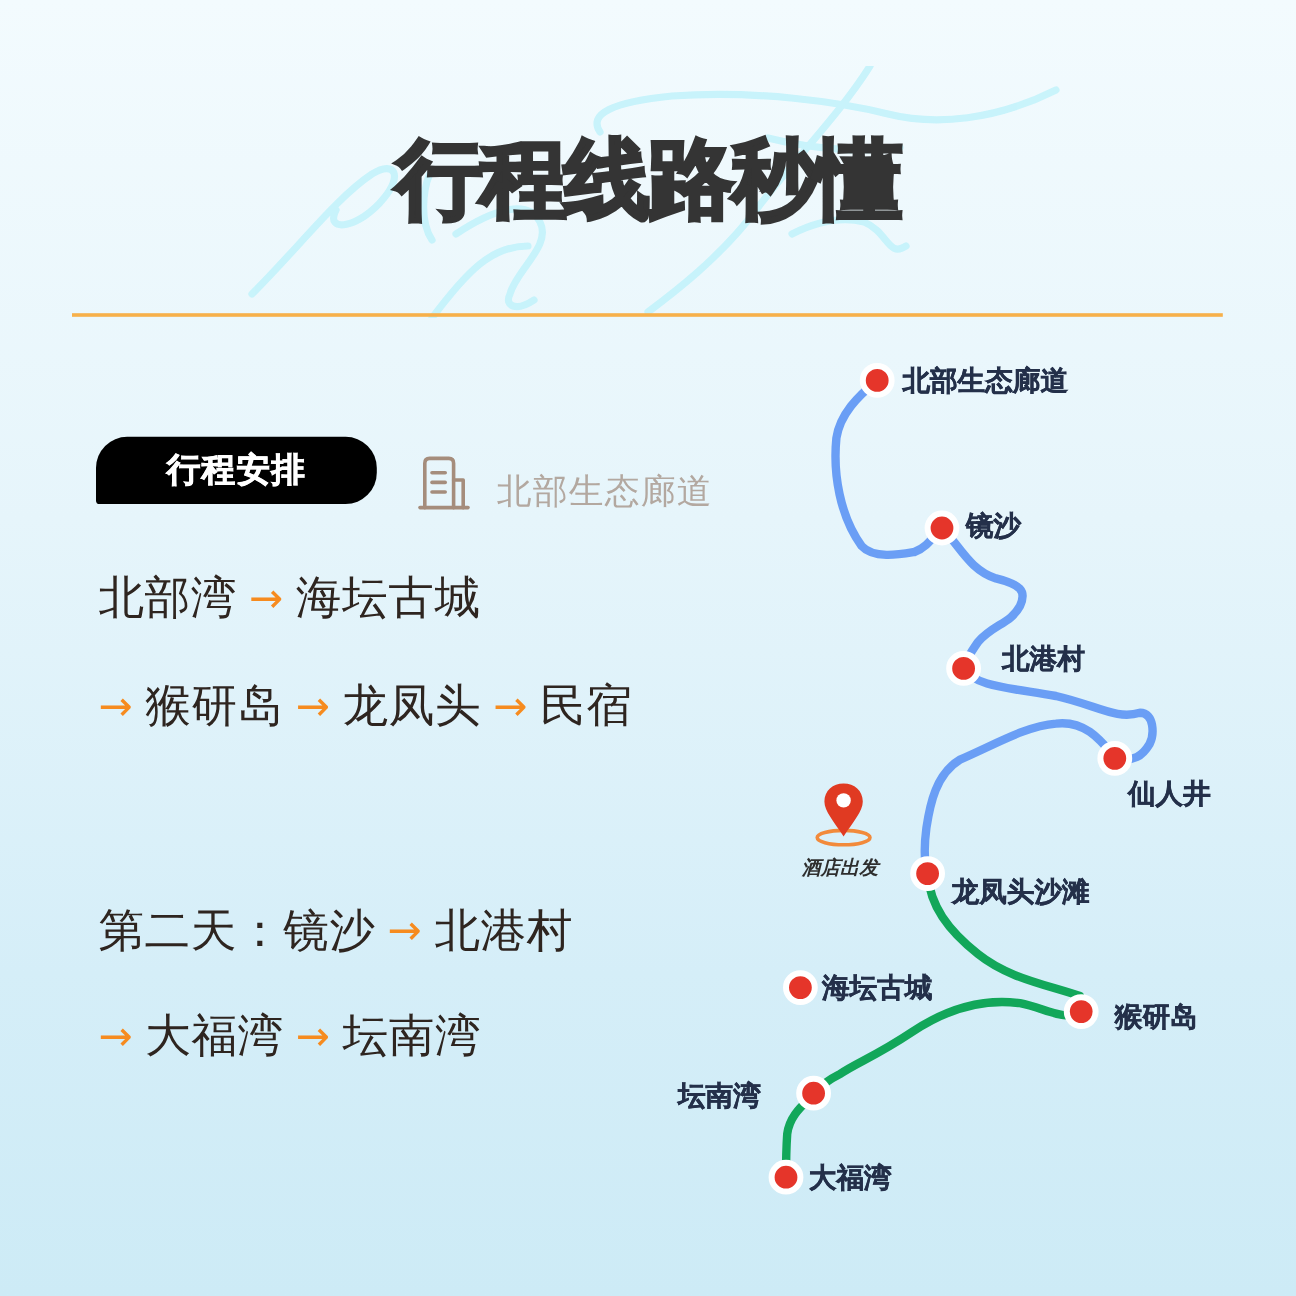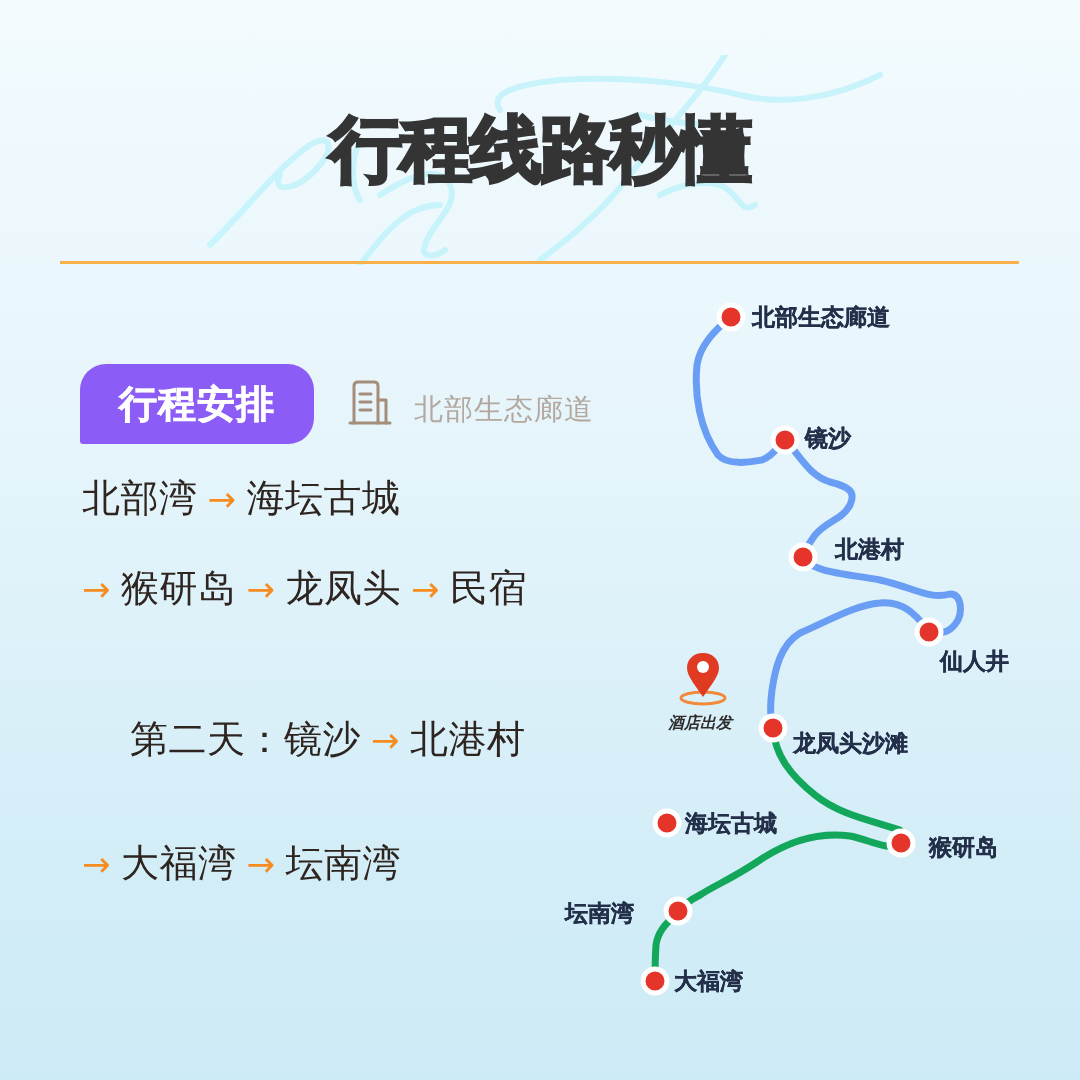--- a/index.html
+++ b/index.html
@@ -21,24 +21,24 @@
     letter-spacing: -2px;
     -webkit-text-stroke: 3px #343434;
     line-height: 1.1;
   }
   .divider {
     position: absolute; left: 60px; top: 261px; width: 959px; height: 3px;
     background: #f7b04a;
   }
   
   .badge {
-    position: absolute; left: 80px; top: 364px; width: 234px; height: 80px;
-    background: #8b5cf6;
+    position: absolute; left: 80px; top: 364px; width: 234px; height: 56px;
+    background: #000000;
     border-radius: 26px 26px 26px 3px;
-    color: #ffffff; font-weight: bold; font-size: 38px;
+    color: #ffffff; font-weight: bold; font-size: 28px;
     display: flex; align-items: center; justify-content: center;
     letter-spacing: 1px;
     -webkit-text-stroke: 0.6px #ffffff;
   }
   .hotel-icon { position: absolute; left: 344px; top: 376px; width: 52px; height: 52px; }
   .hotel-name {
     position: absolute; left: 414px; top: 390px;
     font-size: 29px; color: #b3a8a0; letter-spacing: 1px;
   }
   
@@ -101,21 +101,21 @@
 </div>
 <div class="line" style="top:563px;">
   <span class="arrow lead">→</span>
   <span>猴研岛</span>
   <span class="arrow">→</span>
   <span>龙凤头</span>
   <span class="arrow">→</span>
   <span>民宿</span>
 </div>
 
-<div class="line" style="top:714px;margin-left:48px;">
+<div class="line" style="top:750px;">
   <span>第二天：</span>
   <span>镜沙</span>
   <span class="arrow">→</span>
   <span>北港村</span>
 </div>
 <div class="line" style="top:838px;">
   <span class="arrow lead">→</span>
   <span>大福湾</span>
   <span class="arrow">→</span>
   <span>坛南湾</span>

